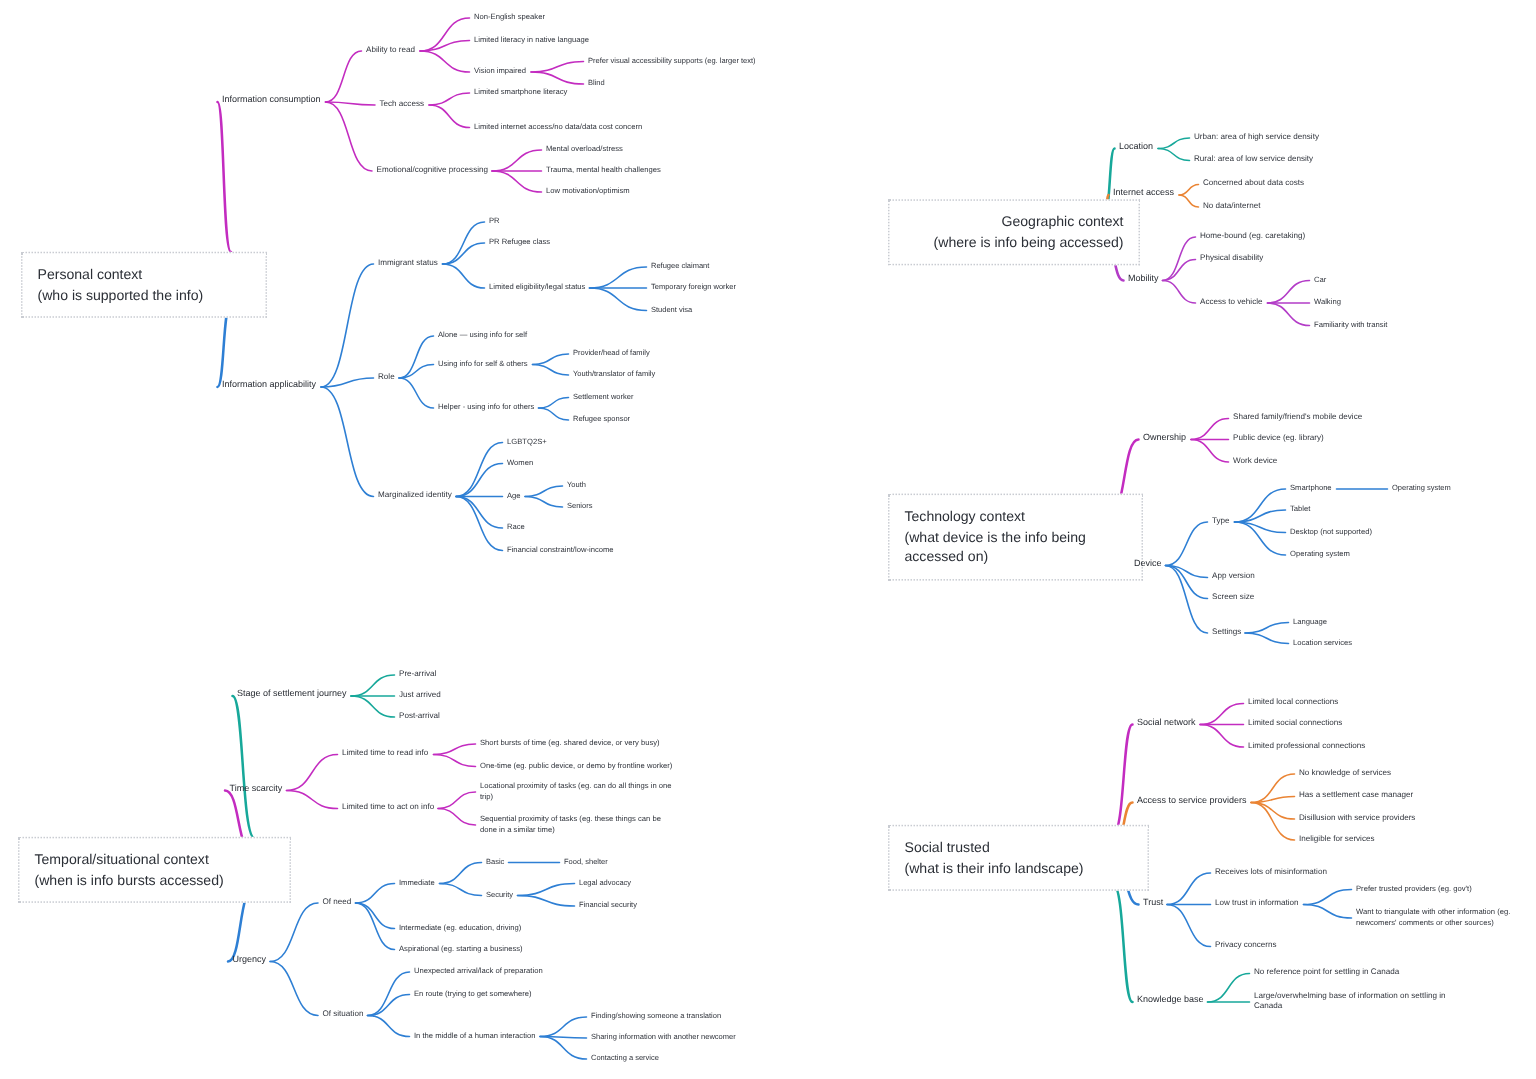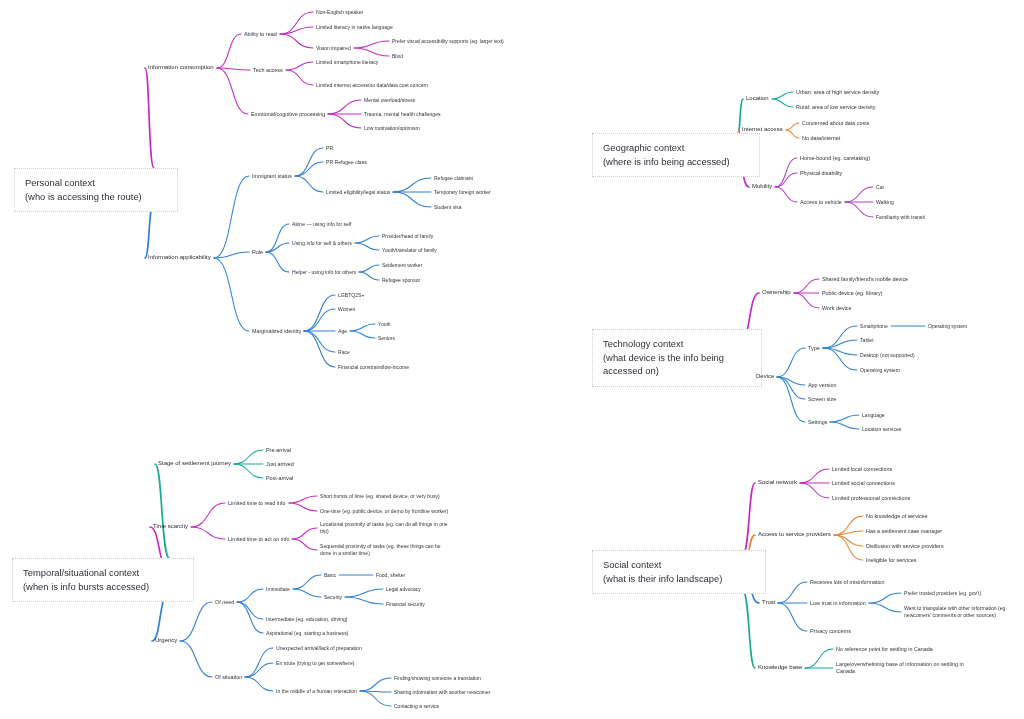--- a/index.html
+++ b/index.html
@@ -149,29 +149,29 @@
       <path d="M778,603 C793.95,603 791.05,603 807,603" stroke="#2e7fd4" fill="none" stroke-width="1.05" stroke-linecap="round"></path>
       <path d="M869,603 C886.6,603 883.4,593 901,593" stroke="#2e7fd4" fill="none" stroke-width="1.05" stroke-linecap="round"></path>
       <path d="M869,603 C886.6,603 883.4,612 901,612" stroke="#2e7fd4" fill="none" stroke-width="1.05" stroke-linecap="round"></path>
       <path d="M778,603 C793.95,603 791.05,631 807,631" stroke="#2e7fd4" fill="none" stroke-width="1.05" stroke-linecap="round"></path>
       <path d="M742,589.28 C750.06,589.28 748.24,668 755,668" stroke="#17a89a" fill="none" stroke-width="1.6875" stroke-linecap="round"></path>
       <path d="M805,668 C820.4,668 817.6,649 833,649" stroke="#17a89a" fill="none" stroke-width="1.05" stroke-linecap="round"></path>
       <path d="M805,668 C820.4,668 817.6,668 833,668" stroke="#17a89a" fill="none" stroke-width="1.05" stroke-linecap="round"></path>
     </svg>
   <div id="node-layer">
       <div class="root" style="left: 14px; top: 190px; width: 142px;">Personal context
-(who is accessing the route)</div>
+(who is supported the info)</div>
       <div class="root" style="left: 12px; top: 580px; width: 160px;">Temporal/situational context
 (when is info bursts accessed)</div>
-      <div class="root" style="left: 592px; top: 155px; width: 146px;">Geographic context
+      <div class="root" style="left: 592px; top: 155px; width: 146px; text-align: right;">Geographic context
 (where is info being accessed)</div>
       <div class="root" style="left: 592px; top: 358px; width: 148px;">Technology context
 (what device is the info being
 accessed on)</div>
-      <div class="root" style="left: 592px; top: 572px; width: 152px;">Social context
+      <div class="root" style="left: 592px; top: 572px; width: 152px;">Social trusted
 (what is their info landscape)</div>
       <div class="node l1" style="left: 148px; top: 68px;">Information consumption</div>
       <div class="node l2" style="left: 244px; top: 34px;">Ability to read</div>
       <div class="node l3" style="left: 316px; top: 12px;">Non-English speaker</div>
       <div class="node l3" style="left: 316px; top: 27px;">Limited literacy in native language</div>
       <div class="node l3" style="left: 316px; top: 48px;">Vision impaired</div>
       <div class="node l4 wrap" style="left: 392px; top: 41px; width: 140px;">Prefer visual accessibility supports (eg. larger text)</div>
       <div class="node l4" style="left: 392px; top: 56px;">Blind</div>
       <div class="node l2" style="left: 253px; top: 70px;">Tech access</div>
       <div class="node l3" style="left: 316px; top: 62px;">Limited smartphone literacy</div>

